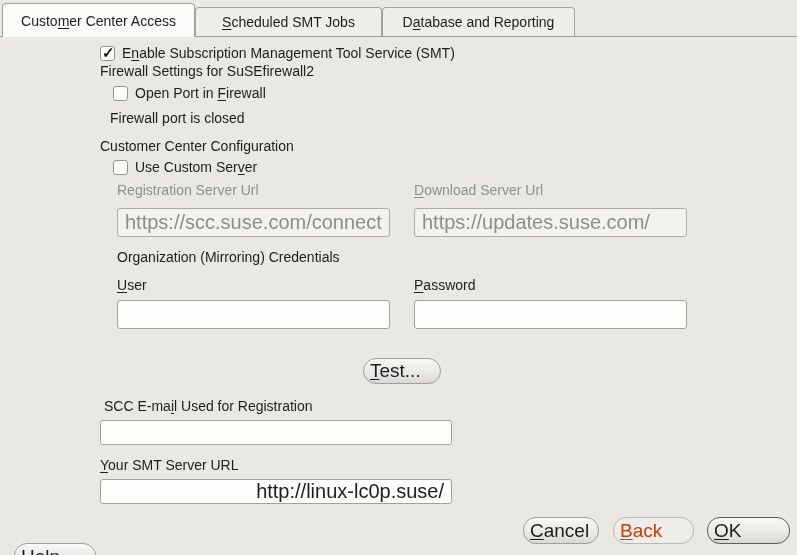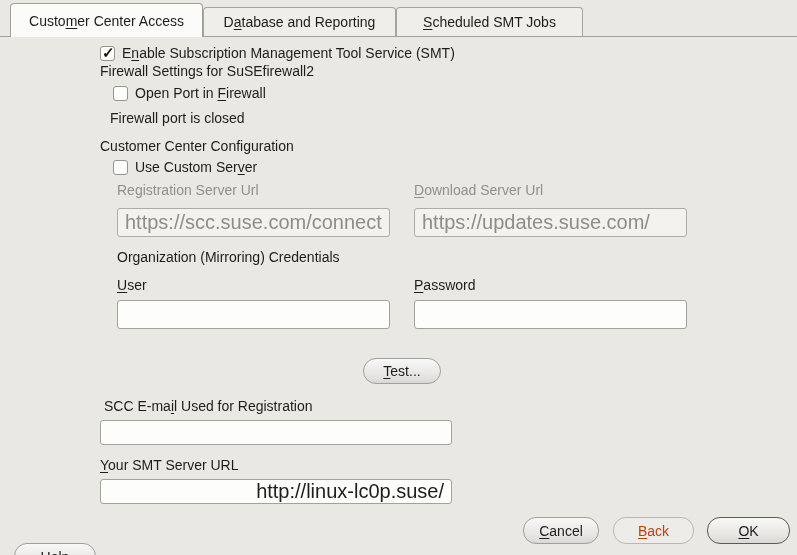--- a/index.html
+++ b/index.html
@@ -6,21 +6,21 @@
   .app{
     position:relative;width:797px;height:555px;overflow:hidden;
     background:#eae8e3;
     font-family:"Liberation Sans",sans-serif;font-size:14px;color:#1d1d1b;
     -webkit-font-smoothing:antialiased;
   }
   
   .tabbar{
     position:absolute;left:0;top:4px;width:797px;height:33px;
     box-sizing:border-box;border-bottom:1px solid #a29f97;
-    padding-left:10px;display:flex;align-items:flex-end;
+    padding-left:2px;display:flex;align-items:flex-end;
   }
   .tab{
     box-sizing:border-box;display:flex;align-items:center;justify-content:center;
     height:29px;background:#efeeea;border:1px solid #a6a49c;border-bottom:none;
     border-radius:4px 4px 0 0;position:relative;white-space:nowrap;
   }
   .tab.active{
     height:34px;background:#fbfbfa;border-color:#a29f97;
     margin-bottom:-1px;z-index:2;
   }
@@ -41,44 +41,44 @@
   .tfield{
     position:absolute;box-sizing:border-box;
     border:1px solid #a2a19a;border-radius:3px;background:#fdfefb;
     font-family:"Liberation Sans",sans-serif;font-size:20px;color:#1d1d1b;
     padding:0 7px;outline:none;
   }
   .tfield:disabled{background:#f3f2ee;color:#8c8e8b;border-color:#aeaca6;}
   
   .btn{
     position:absolute;box-sizing:border-box;
-    display:flex;align-items:center;justify-content:center;white-space:nowrap;
+    display:flex;align-items:center;white-space:nowrap;
     background:linear-gradient(#f8f8f7,#e6e5e2 70%,#d9d8d4);
     border:1px solid #a09f99;border-radius:13px;
-    font-size:14px;color:#1d1d1b;cursor:default;
+    font-size:19px;color:#1d1d1b;cursor:default;
   }
   .btn.default{border-color:#5a5b55;}
   .btn.disabled{
     background:#edecе9;background:#edece9;color:#c2410c;border-color:#b9b8b2;
   }
 </style>
 </head>
 <body>
 
 <div class="app">
 
   <div class="tabbar">
     <div class="tab active" style="width:193px">
       <span><span>Custo</span><u>m</u><span>er Center Access</span></span>
     </div>
+    <div class="tab" style="width:187px">
+      <span><span></span><u>S</u><span>cheduled SMT Jobs</span></span>
+    </div>
     <div class="tab" style="width:193px">
       <span><span>D</span><u>a</u><span>tabase and Reporting</span></span>
-    </div>
-    <div class="tab" style="width:187px">
-      <span><span></span><u>S</u><span>cheduled SMT Jobs</span></span>
     </div>
   </div>
 
   <span class="checkbox checked" style="left:100px;top:46px"></span>
   <label class="lbl mlabel" style="left:122px;top:45px"><span>E</span><u>n</u><span>able Subscription Management Tool Service (SMT)</span></label>
 
   <div class="lbl" style="left:100px;top:63px">Firewall Settings for SuSEfirewall2</div>
 
   <span class="checkbox" style="left:113px;top:86px"></span>
   <label class="lbl mlabel" style="left:135px;top:85px"><span>Open Port in </span><u>F</u><span>irewall</span></label>

